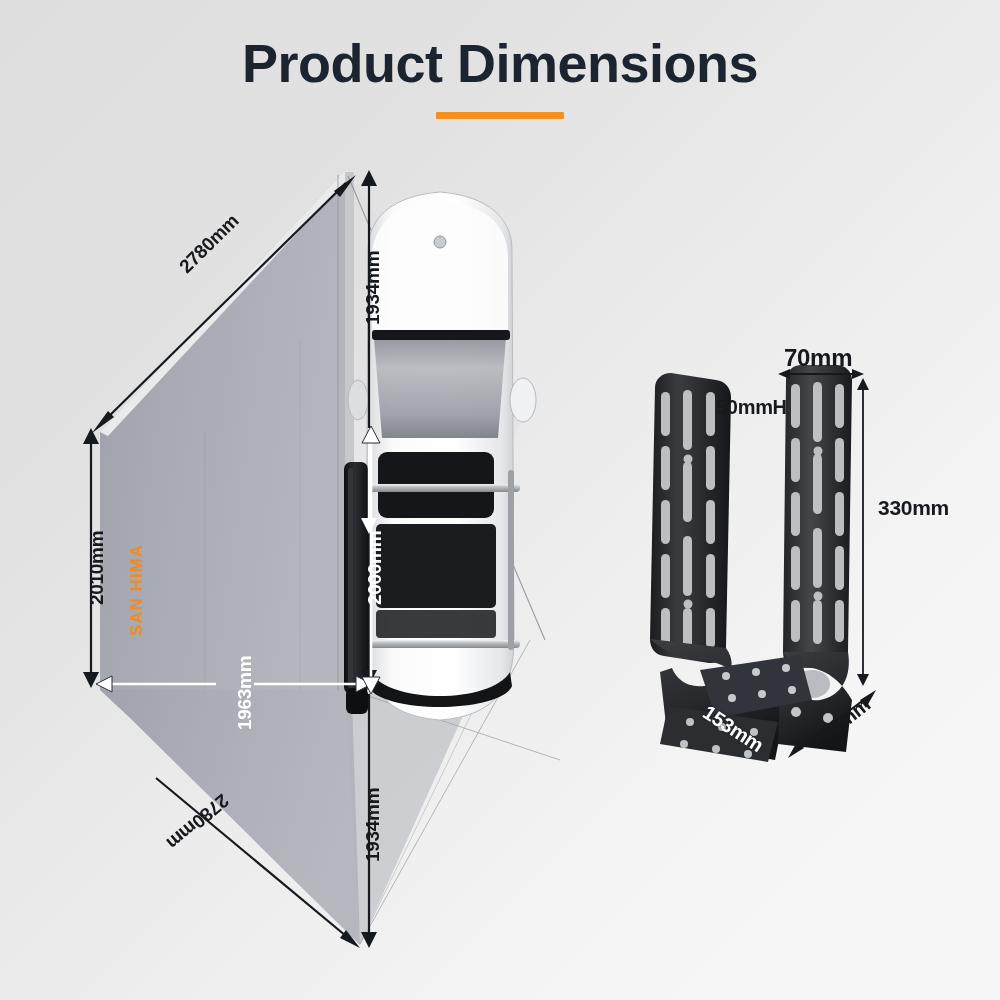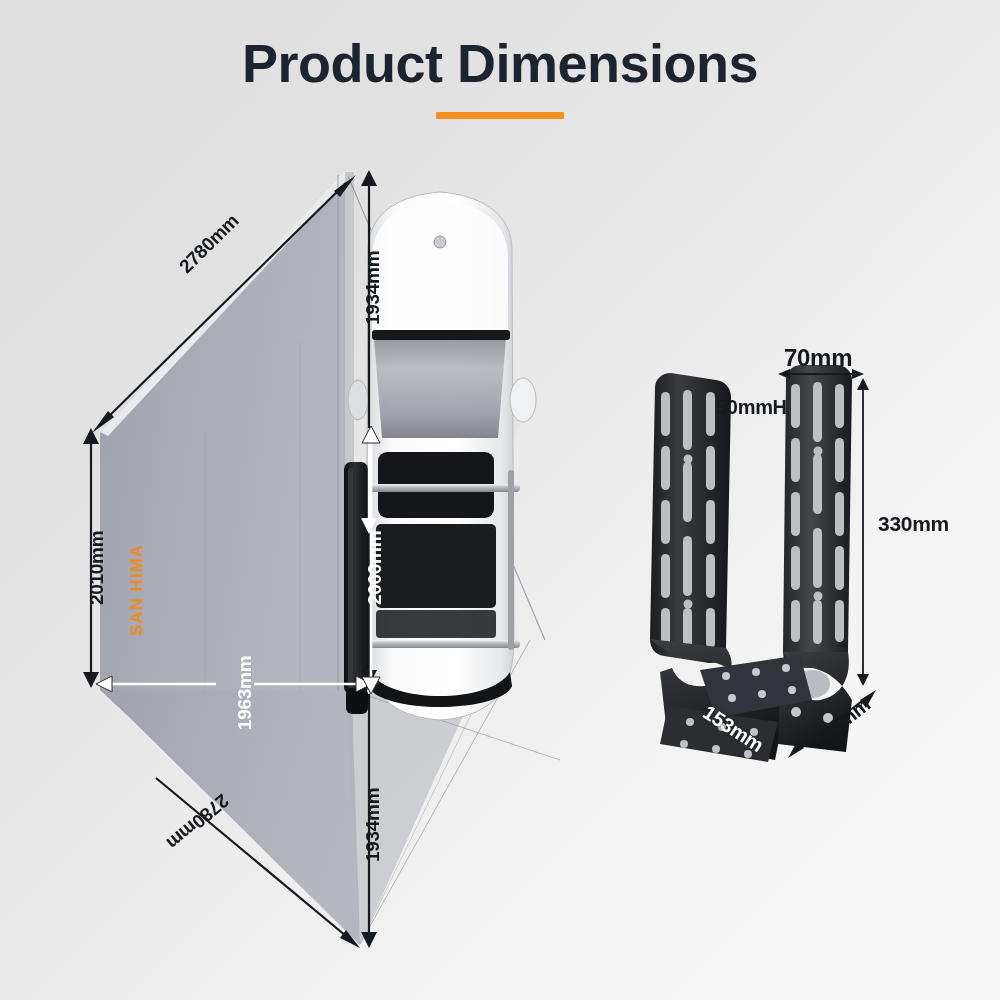--- a/index.html
+++ b/index.html
@@ -318,21 +318,21 @@
   </div>
 
   <div class="dim" style="left:716px;top:396px;font-size:20px;">50mmH</div>
 
   <div>
     <svg style="position:absolute;left:854px;top:378px;width:18px;height:310px;overflow:visible" viewBox="0 0 18 310">
       <line x1="9" y1="8" x2="9" y2="300" stroke="#16191d" stroke-width="1.8"></line>
       <polygon points="9,0 3,12 15,12" fill="#16191d"></polygon>
       <polygon points="9,308 3,296 15,296" fill="#16191d"></polygon>
     </svg>
-    <div class="dim" style="left:878px;top:512px;font-size:21px;">330mm</div>
+    <div class="dim" style="left:878px;top:496px;font-size:21px;">330mm</div>
   </div>
 
   <div class="dim white" style="left:711px;top:701px;font-size:20px;transform:rotate(33deg);transform-origin:left top;
               text-shadow:0 0 3px rgba(0,0,0,.45);">153mm</div>
 
   <div>
     <svg style="position:absolute;left:786px;top:690px;width:94px;height:72px;overflow:visible" viewBox="0 0 94 72">
       <line x1="12" y1="60" x2="80" y2="8" stroke="#16191d" stroke-width="2"></line>
       <polygon points="2,68 18,58 12,50" fill="#16191d"></polygon>
       <polygon points="90,0 74,10 80,18" fill="#16191d"></polygon>

